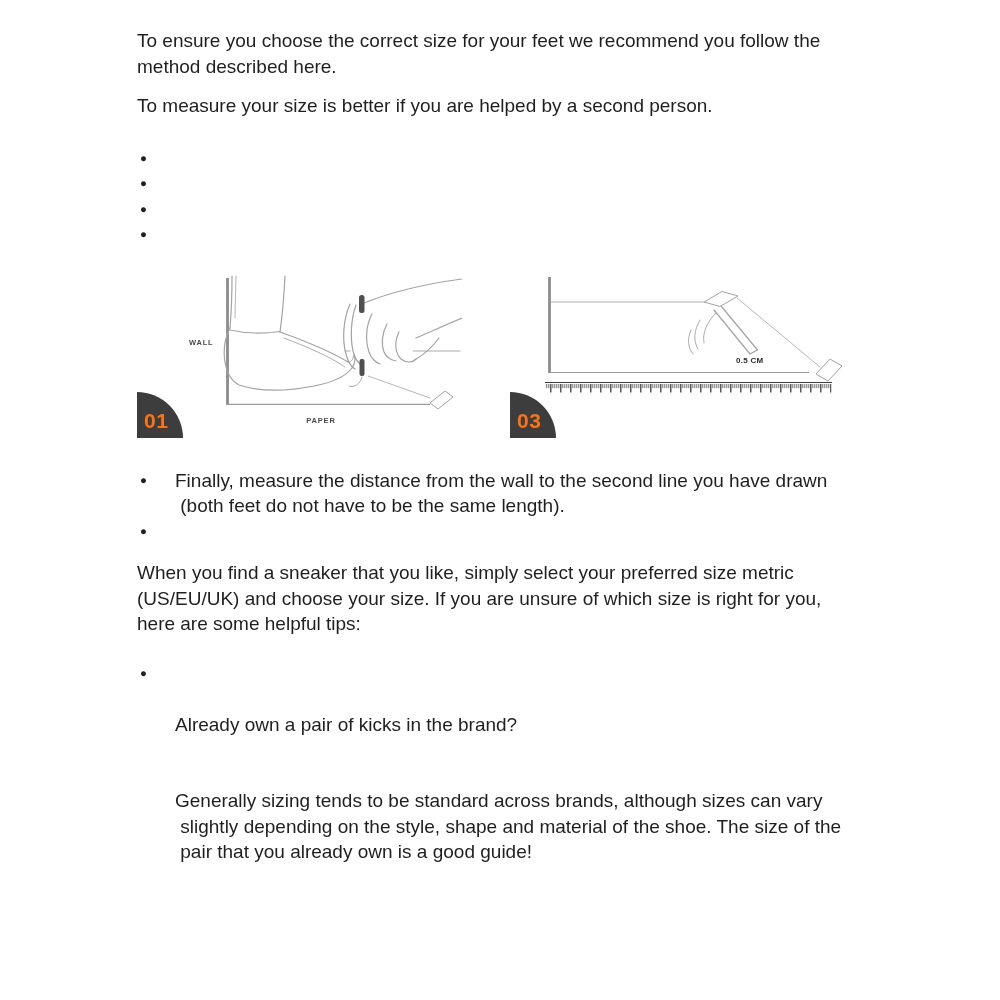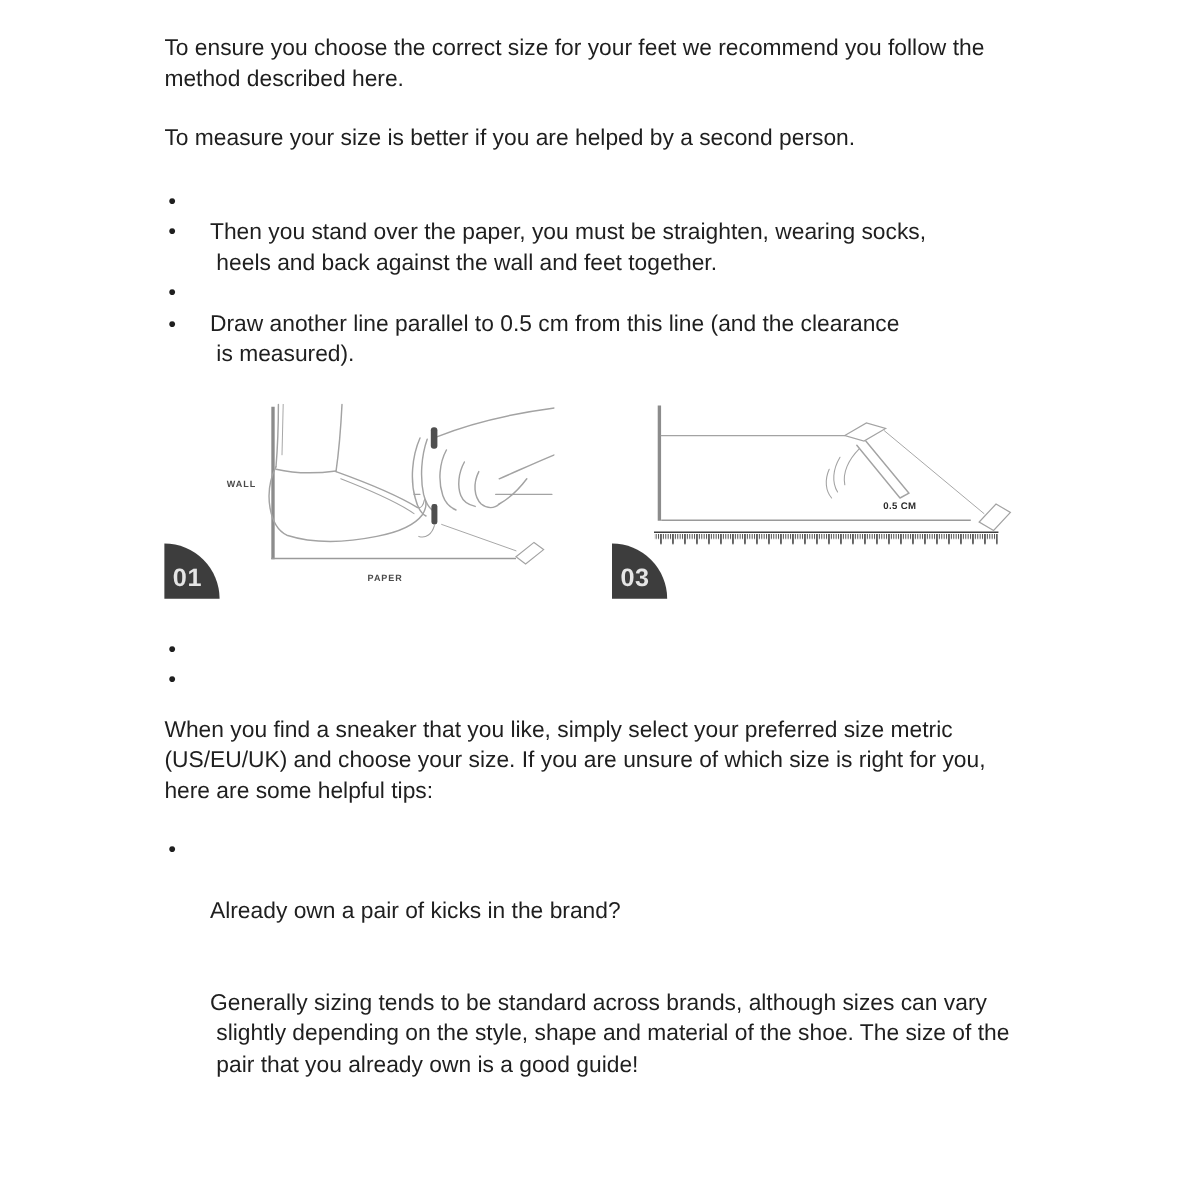--- a/index.html
+++ b/index.html
@@ -8,40 +8,40 @@
     font-family:"Liberation Sans", sans-serif;
     color:#1f1f1f;overflow:hidden;
   }
   .doc{
     box-sizing:border-box;
     padding:28px 0 0 137px;
     width:900px;
     font-size:19px;line-height:25.5px;
   }
   .para{margin:0;white-space:pre-wrap;}
-  .p1{margin-bottom:24px;}
+  .p1{margin-bottom:14px;}
   .p2{margin-bottom:27px;}
   .sizing-p{margin-bottom:24px;margin-top:16px;}
   ul.bullets{list-style:none;margin:0;padding:0;}
   ul.bullets li{display:flex;}
   .dot{flex:0 0 38px;padding-left:3px;box-sizing:border-box;font-size:11.5px;line-height:25.5px;}
   .txt{white-space:pre-wrap;}
   .tip{margin-bottom:22px;}
   .tip:last-child{margin-bottom:0;}
   .results{margin-bottom:26px;}
   .figures{display:flex;margin:26px 0 30px 0;height:164px;}
   .fig{position:relative;margin:0;padding:0;}
   .fig1{width:325px;margin-right:48px;}
   .fig2{width:365px;}
   .fig svg{display:block;position:absolute;top:0;left:0;}
   .badge{
     position:absolute;left:0;bottom:0;
     width:46px;height:46px;box-sizing:border-box;
     background:#3d3d3d;border-radius:0 100% 0 0;
-    color:#e5e5e5;font-weight:bold;font-size:21px;letter-spacing:0.5px;
+    color:#f97316;font-weight:bold;font-size:21px;letter-spacing:0.5px;
     display:flex;align-items:flex-end;padding:0 0 4px 7px;
   }
   .fig-label{
     font-family:"Liberation Sans", sans-serif;
     font-size:7.5px;font-weight:600;letter-spacing:0.8px;fill:#4a4a4a;
   }
   .clearance-label{
     font-family:"Liberation Sans", sans-serif;
     font-size:8px;font-weight:bold;fill:#2b2b2b;letter-spacing:0.3px;
   }
@@ -59,30 +59,26 @@
   <p class="para p1">To ensure you choose the correct size for your feet we recommend you follow the
 method described here.</p>
   <p class="para p2">To measure your size is better if you are helped by a second person.</p>
 
   <ul class="bullets steps">
     <li>
       <span class="dot">●</span>
     </li>
     <li>
       <span class="dot">●</span>
-      <span class="txt">Then you stand over the paper, you must be straighten, wearing socks,
- heels and back against the wall and feet together.</span>
     </li>
     <li>
       <span class="dot">●</span>
     </li>
     <li>
       <span class="dot">●</span>
-      <span class="txt">Draw another line parallel to 0.5 cm from this line (and the clearance
- is measured).</span>
     </li>
   </ul>
 
   <div class="figures">
 
     <figure class="fig fig1">
       <svg width="325" height="164" viewBox="0 0 325 164">
 
         <line class="wall-line" x1="90.5" y1="4" x2="90.5" y2="131"></line>
         <line class="floor-line" x1="89" y1="130.4" x2="293" y2="130.4"></line>
@@ -156,20 +152,22 @@
         <text class="clearance-label" x="226" y="89">0.5 CM</text>
       </svg>
       <div class="badge">03</div>
     </figure>
 
   </div>
 
   <ul class="bullets results">
     <li>
       <span class="dot">●</span>
+      <span class="txt">Finally, measure the distance from the wall to the second line you have drawn
+ (both feet do not have to be the same length).</span>
     </li>
     <li>
       <span class="dot">●</span>
     </li>
   </ul>
 
   <p class="para sizing-p">When you find a sneaker that you like, simply select your preferred size metric
 (US/EU/UK) and choose your size. If you are unsure of which size is right for you,
 here are some helpful tips:</p>
 

